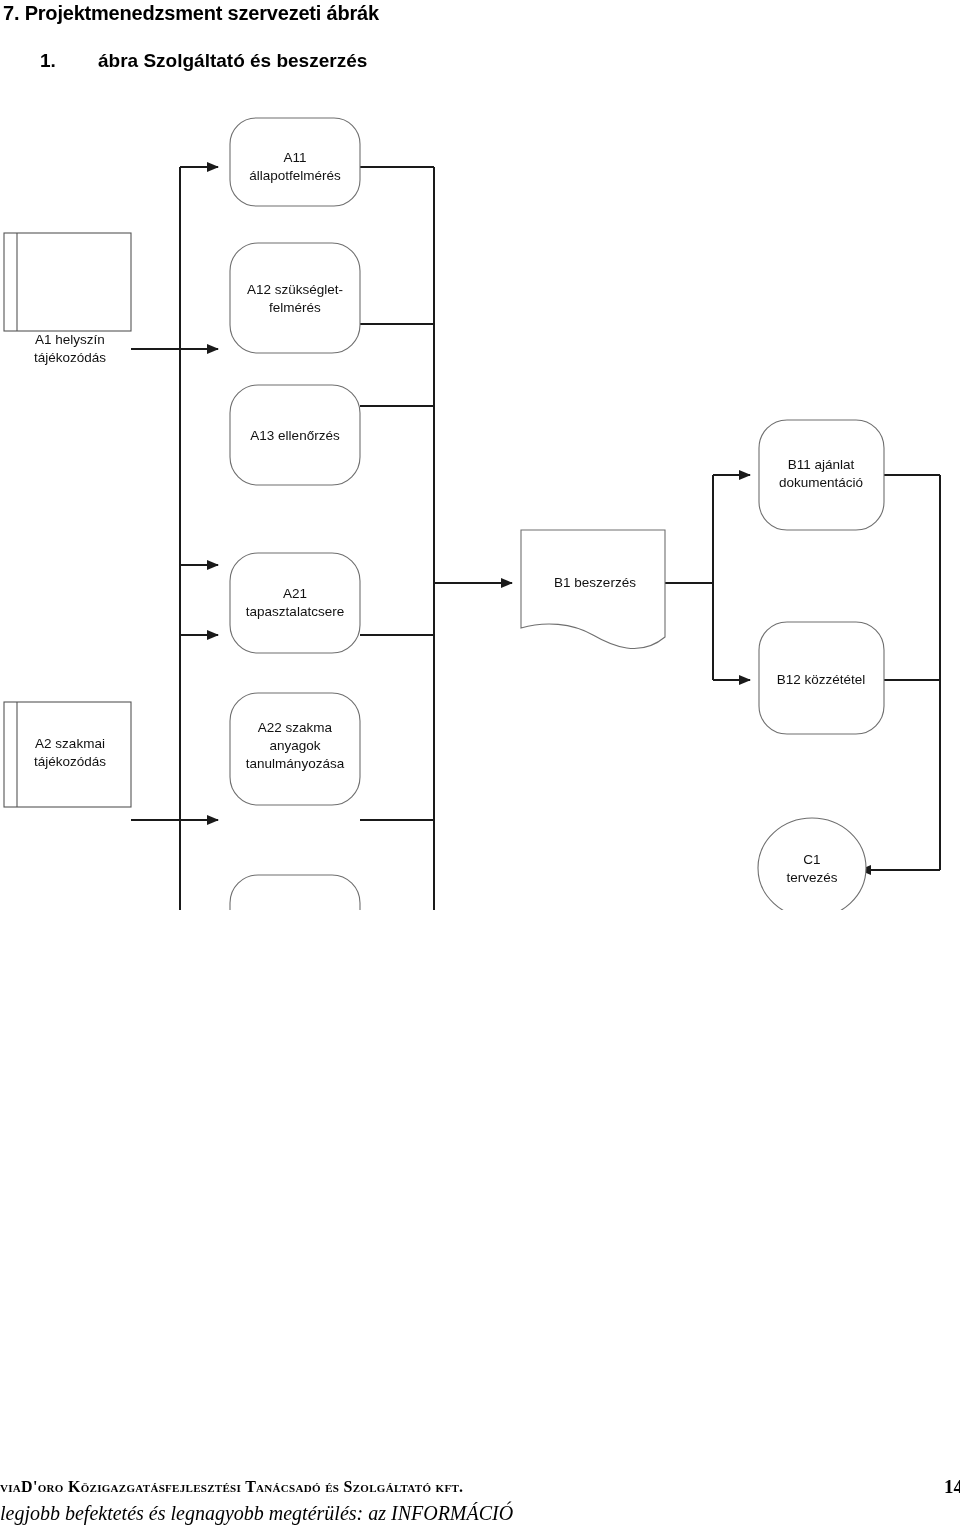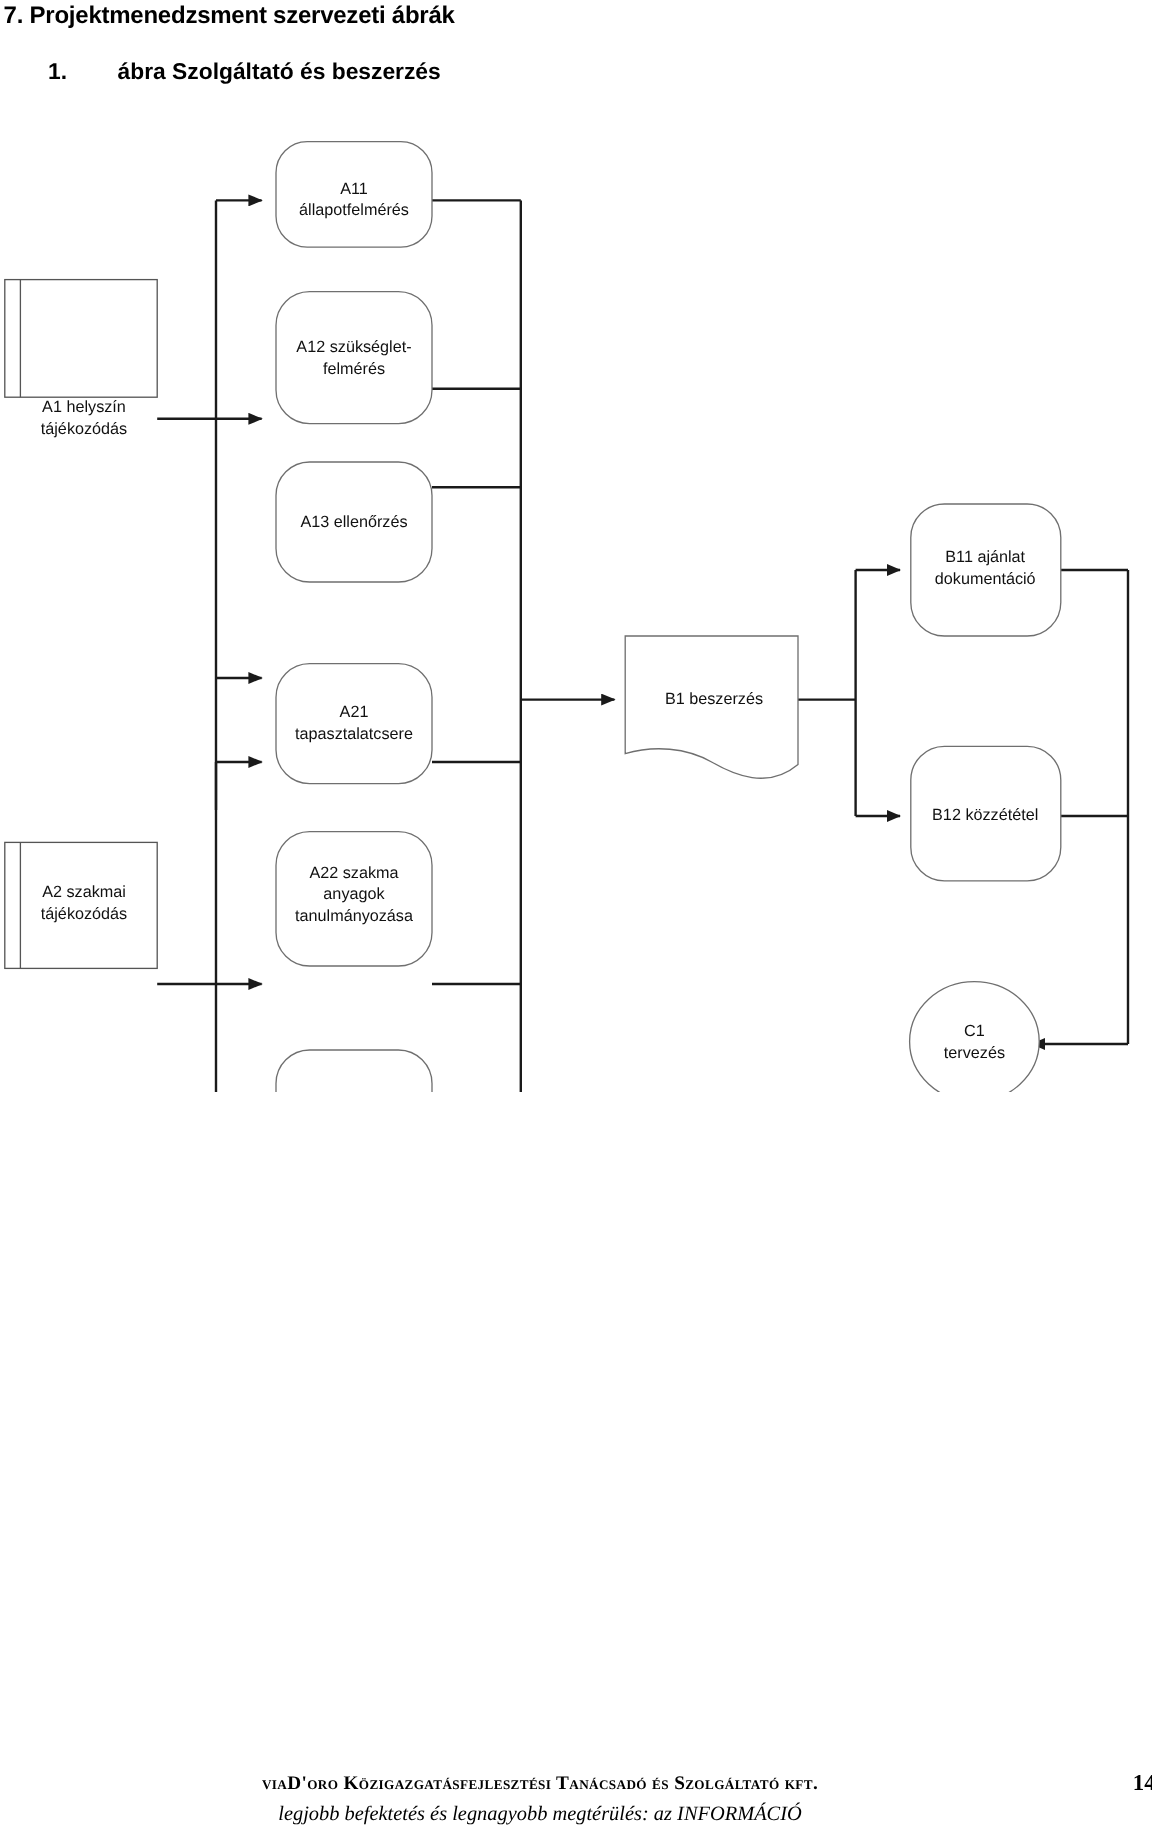--- a/index.html
+++ b/index.html
@@ -59,36 +59,35 @@
     position: absolute;
     left: 0;
     top: 1478px;
     width: 960px;
   }
   .footer-line1 {
     position: absolute;
     left: 0;
     top: 0;
     width: 900px;
-    text-align: center;
     font-family: "Liberation Serif", serif;
     font-size: 16px;
     font-weight: bold;
     font-variant: small-caps;
     letter-spacing: 0.3px;
     white-space: nowrap;
   }
   .footer-line2 {
     position: absolute;
     left: 0;
     top: 24px;
     width: 900px;
-    text-align: center;
+    text-align: left;
     font-family: "Liberation Serif", serif;
-    font-size: 17px;
+    font-size: 20px;
     font-style: italic;
     white-space: nowrap;
   }
   .page-number {
     position: absolute;
     left: 944px;
     top: -2px;
     font-family: "Liberation Serif", serif;
     font-size: 19px;
     font-weight: bold;

